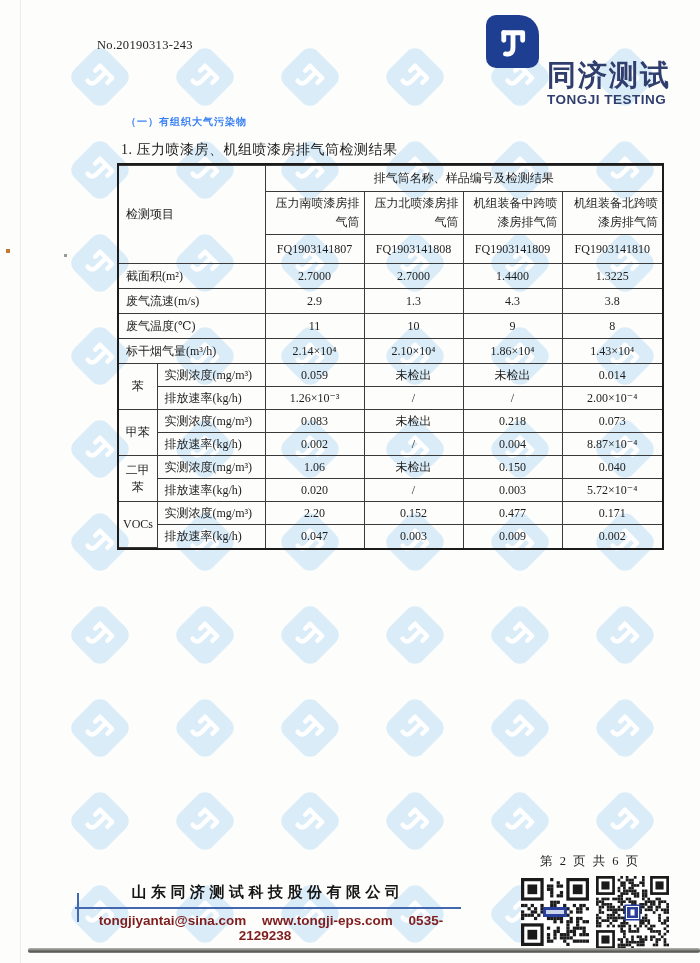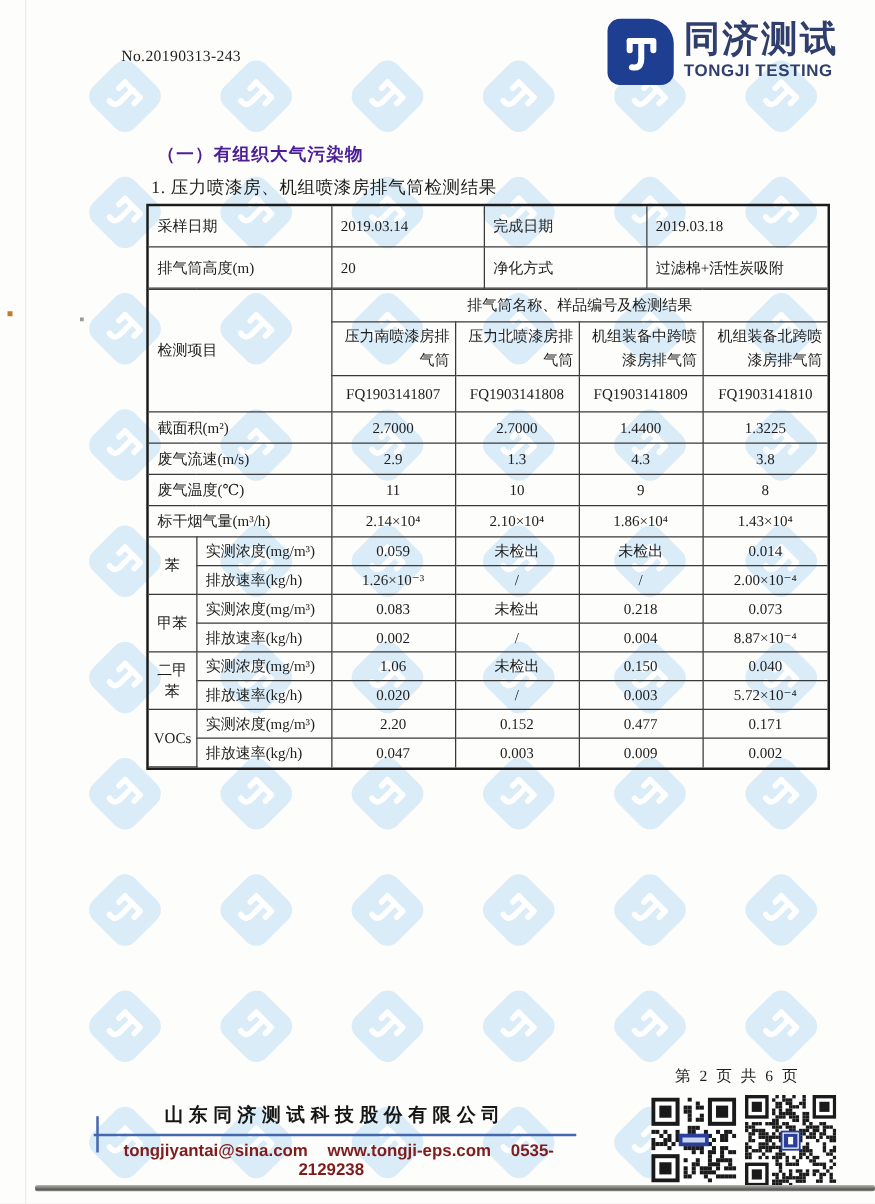--- a/index.html
+++ b/index.html
@@ -18,27 +18,27 @@
            transform:translate(-50%,-50%) rotate(45deg);display:flex;align-items:center;justify-content:center;}
   .wm-tile svg{width:40px;height:40px;}
 
   
   .doc-no{position:absolute;left:97px;top:38px;font-size:12.5px;letter-spacing:.3px;}
   .logo{position:absolute;left:486px;top:15px;display:flex;align-items:flex-start;}
   .logo-mark{width:53px;height:53px;background:var(--brand);border-radius:10px;border-top-right-radius:20px;
              display:flex;align-items:center;justify-content:center;}
   .logo-mark svg{width:44px;height:44px;}
   .logo-text{margin-left:8px;font-family:"Liberation Sans","DejaVu Sans",sans-serif;color:var(--brand-text);}
-  .logo-cn{font-size:29px;font-weight:bold;letter-spacing:2px;line-height:34px;}
+  .logo-cn{font-size:29px;font-weight:bold;letter-spacing:2px;line-height:34px;margin-top:43px;}
   .logo-en{font-size:13.5px;font-weight:bold;letter-spacing:.5px;line-height:15px;}
 
   .sec-title{position:absolute;left:120px;top:84px;font-size:19px;font-weight:bold;
              font-family:"Liberation Sans","DejaVu Sans",sans-serif;letter-spacing:2px;color:#101010;}
-  .sub-title{position:absolute;left:126px;top:115px;font-size:14px;font-weight:bold;
-             font-family:"Liberation Sans","DejaVu Sans",sans-serif;letter-spacing:1px;color:#4c1d95;}
+  .sub-title{position:absolute;left:126px;top:115px;font-size:10px;font-weight:bold;
+             font-family:"Liberation Sans","DejaVu Sans",sans-serif;letter-spacing:1px;color:#3b82f6;}
   .tbl-title{position:absolute;left:121px;top:141px;font-size:14px;letter-spacing:.5px;}
 
   
   .report{position:absolute;left:117px;top:163px;width:543px;border:2px solid var(--outer);background:transparent;}
   table{border-collapse:collapse;width:543px;table-layout:fixed;}
   td{border:1px solid var(--line);font-size:12px;vertical-align:middle;padding:1px 4px;background:transparent;}
   td.lbl{text-align:left;padding-left:7px;}
   td.val{text-align:center;}
   td.ctr{text-align:center;}
   #t-top td{height:30px;}
@@ -403,42 +403,20 @@
       <div class="logo-text">
         <div class="logo-cn">同济测试</div>
         <div class="logo-en">TONGJI TESTING</div>
       </div>
     </div>
 
     <div class="sub-title">（一）有组织大气污染物</div>
     <div class="tbl-title">1. 压力喷漆房、机组喷漆房排气筒检测结果</div>
 
     <div class="report">
-      <table id="t-top">
-        <colgroup>
-            <col style="width:146px">
-            <col style="width:122px">
-            <col style="width:130px">
-            <col style="width:145px">
-          </colgroup>
-        <tbody>
-            <tr>
-          <td class="lbl">采样日期</td>
-          <td class="lbl">2019.03.14</td>
-          <td class="lbl">完成日期</td>
-          <td class="lbl">2019.03.18</td>
-        </tr>
-        <tr>
-          <td class="lbl">排气筒高度(m)</td>
-          <td class="lbl">20</td>
-          <td class="lbl">净化方式</td>
-          <td class="lbl">过滤棉+活性炭吸附</td>
-        </tr>
-      </tbody>
-        </table>
 
       <table id="t-main">
         <colgroup>
             <col style="width:38px">
             <col style="width:108px">
             <col style="width:99px">
             <col style="width:99px">
             <col style="width:99px">
             <col style="width:100px">
           </colgroup>

